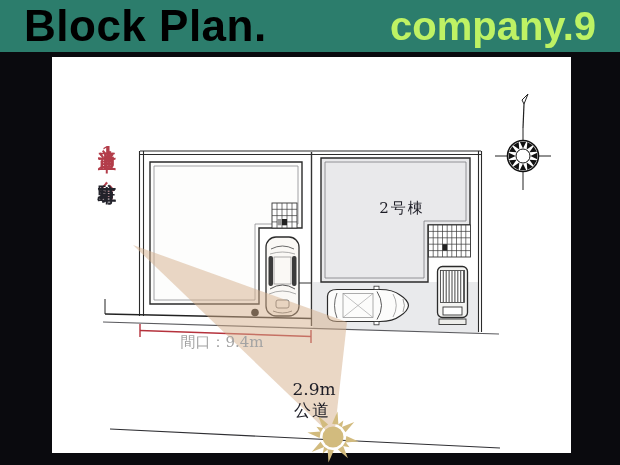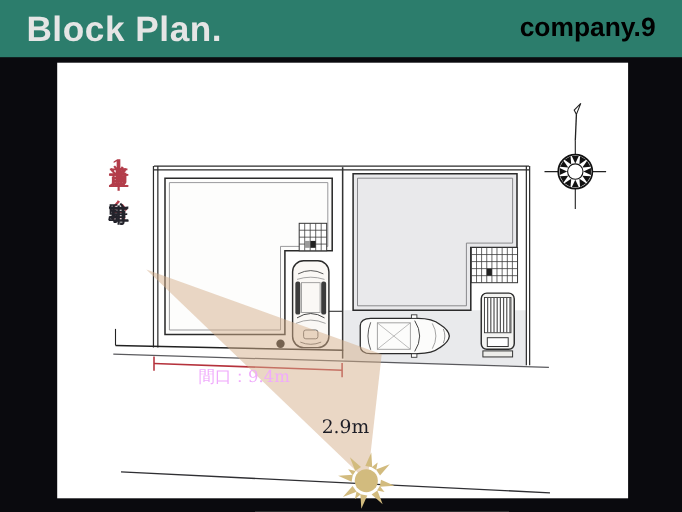--- a/index.html
+++ b/index.html
@@ -2,35 +2,35 @@
 <html><head>
 <meta charset="utf-8">
 <style>
   html,body{margin:0;padding:0;background:#000;}
   .stage{position:relative;width:620px;height:465px;background:#0a0a0e;overflow:hidden;
          font-family:"Liberation Sans",sans-serif;}
   
   .topbar{position:absolute;left:0;top:0;width:620px;height:52px;background:#2c7d6c;
           display:flex;align-items:center;justify-content:space-between;
           padding:0 24px;box-sizing:border-box;}
-  .topbar .title{color:#e5e5e5;font-size:32px;font-weight:700;letter-spacing:.5px;text-align:center;}
-  .topbar .brand{color:#000000;font-size:24px;font-weight:700;letter-spacing:0;}
+  .topbar .title{color:#000000;font-size:44px;font-weight:700;letter-spacing:.5px;text-align:center;}
+  .topbar .brand{color:#bef264;font-size:40px;font-weight:700;letter-spacing:0;}
   
   .canvas{position:absolute;left:52px;top:57px;width:519px;height:396px;background:#ffffff;}
   
   svg.plan{position:absolute;left:0;top:0;width:620px;height:465px;}
   
   .jp{position:absolute;font-family:"DejaVu Serif","Liberation Serif",serif;color:#1d1d26;}
   .note{left:94px;top:135px;writing-mode:vertical-rl;text-orientation:upright;
         font-size:18px;line-height:26px;letter-spacing:2.5px;font-weight:600;}
   .note .hl{color:#b33d4a;}
   .note .rest{color:#23232b;}
   .bldg1{left:180px;top:214px;width:80px;text-align:center;font-size:16px;letter-spacing:2px;}
   .bldg2{left:362px;top:199px;width:80px;text-align:center;font-size:15px;letter-spacing:2px;}
-  .dim{left:172px;top:333px;width:100px;text-align:center;font-size:15px;color:#f0abfc;}
+  .dim{left:172px;top:333px;width:100px;text-align:center;font-size:15px;color:#a3a3a3;}
   .roadw{left:287px;top:379px;width:54px;text-align:center;font-size:17px;}
   .roadt{left:285px;top:399px;width:54px;text-align:center;font-size:17px;letter-spacing:1px;}
 </style>
 </head>
 <body>
 
 <div class="stage">
 
   <div class="topbar">
     <div class="title">Block Plan.</div>
@@ -171,18 +171,20 @@
         <path d="M0 -28 L1 -52" stroke="#222" stroke-width="1.2" fill="none"></path>
         <path d="M1 -52 L5 -62 L-1 -56 Z" stroke="#222" stroke-width="1" fill="none"></path>
       </g>
     </g>
   </svg>
 
   <div class="jp note">
     <span class="hl">普通車1台</span><span class="rest">駐車可</span>
   </div>
 
+  <div class="jp bldg2">2号棟</div>
 
   <div class="jp dim">間口：9.4m</div>
 
   <div class="jp roadw">2.9m</div>
+  <div class="jp roadt">公道</div>
 
 </div>
 
 </body></html>

